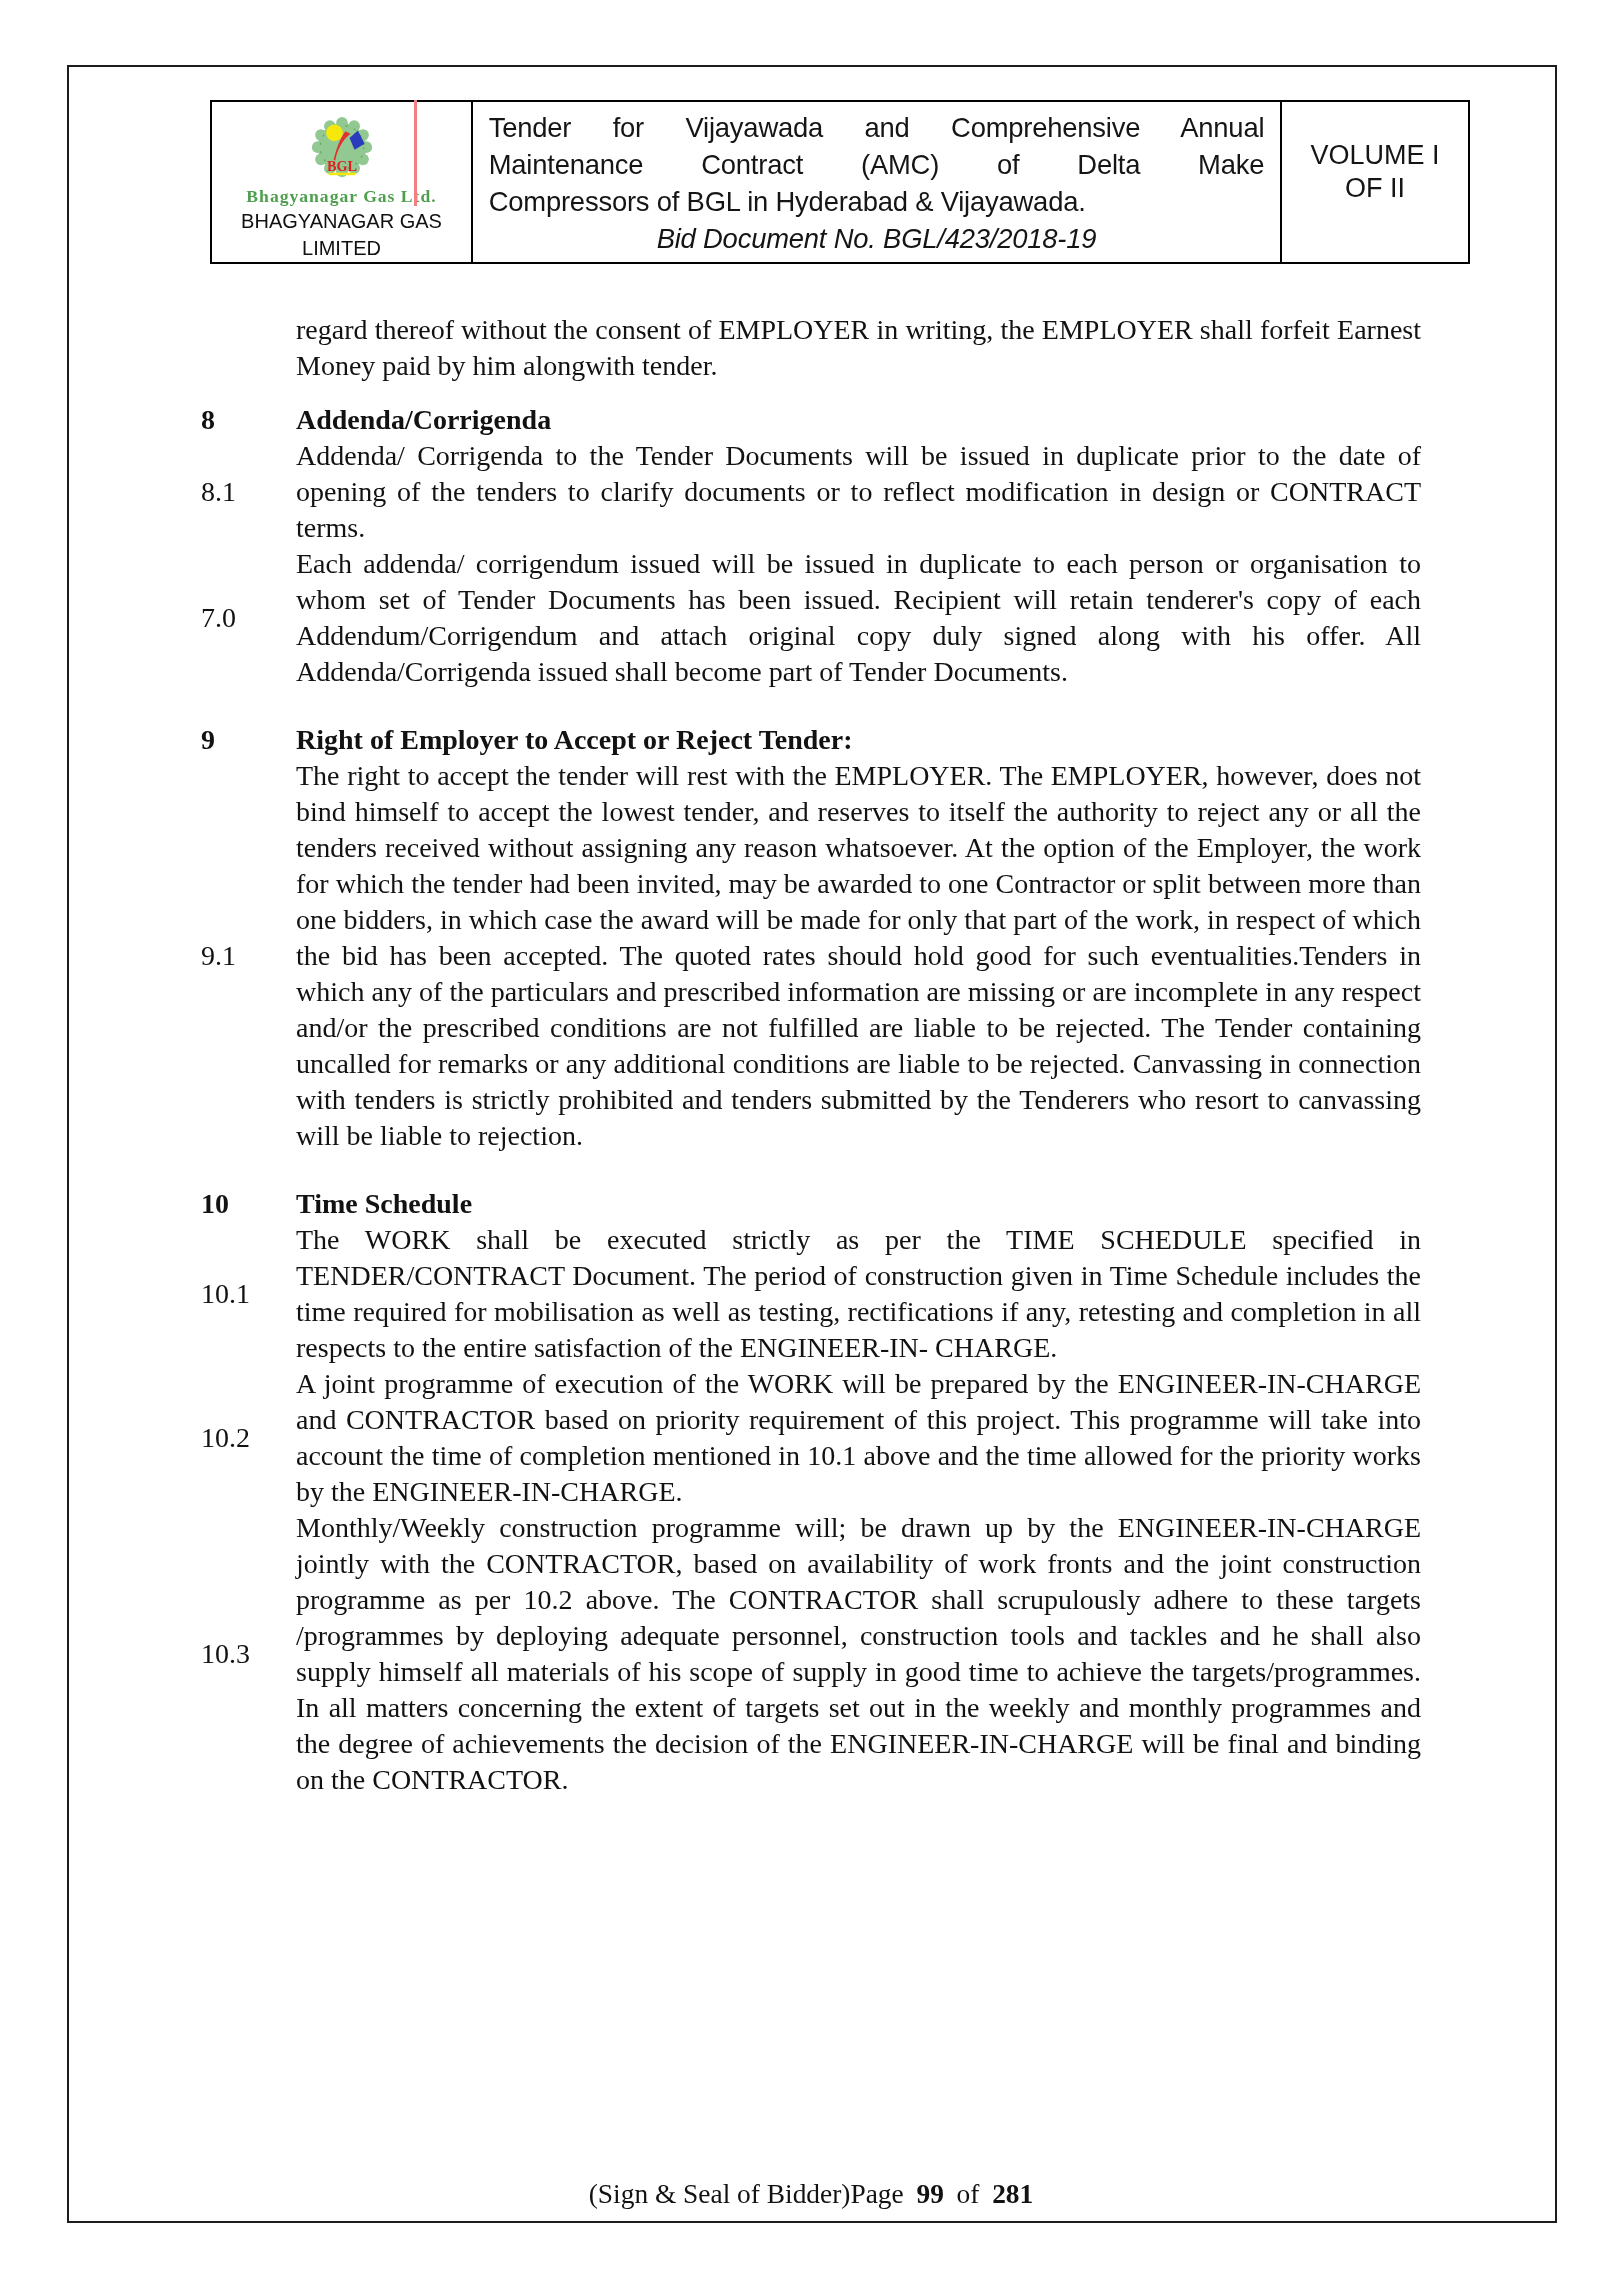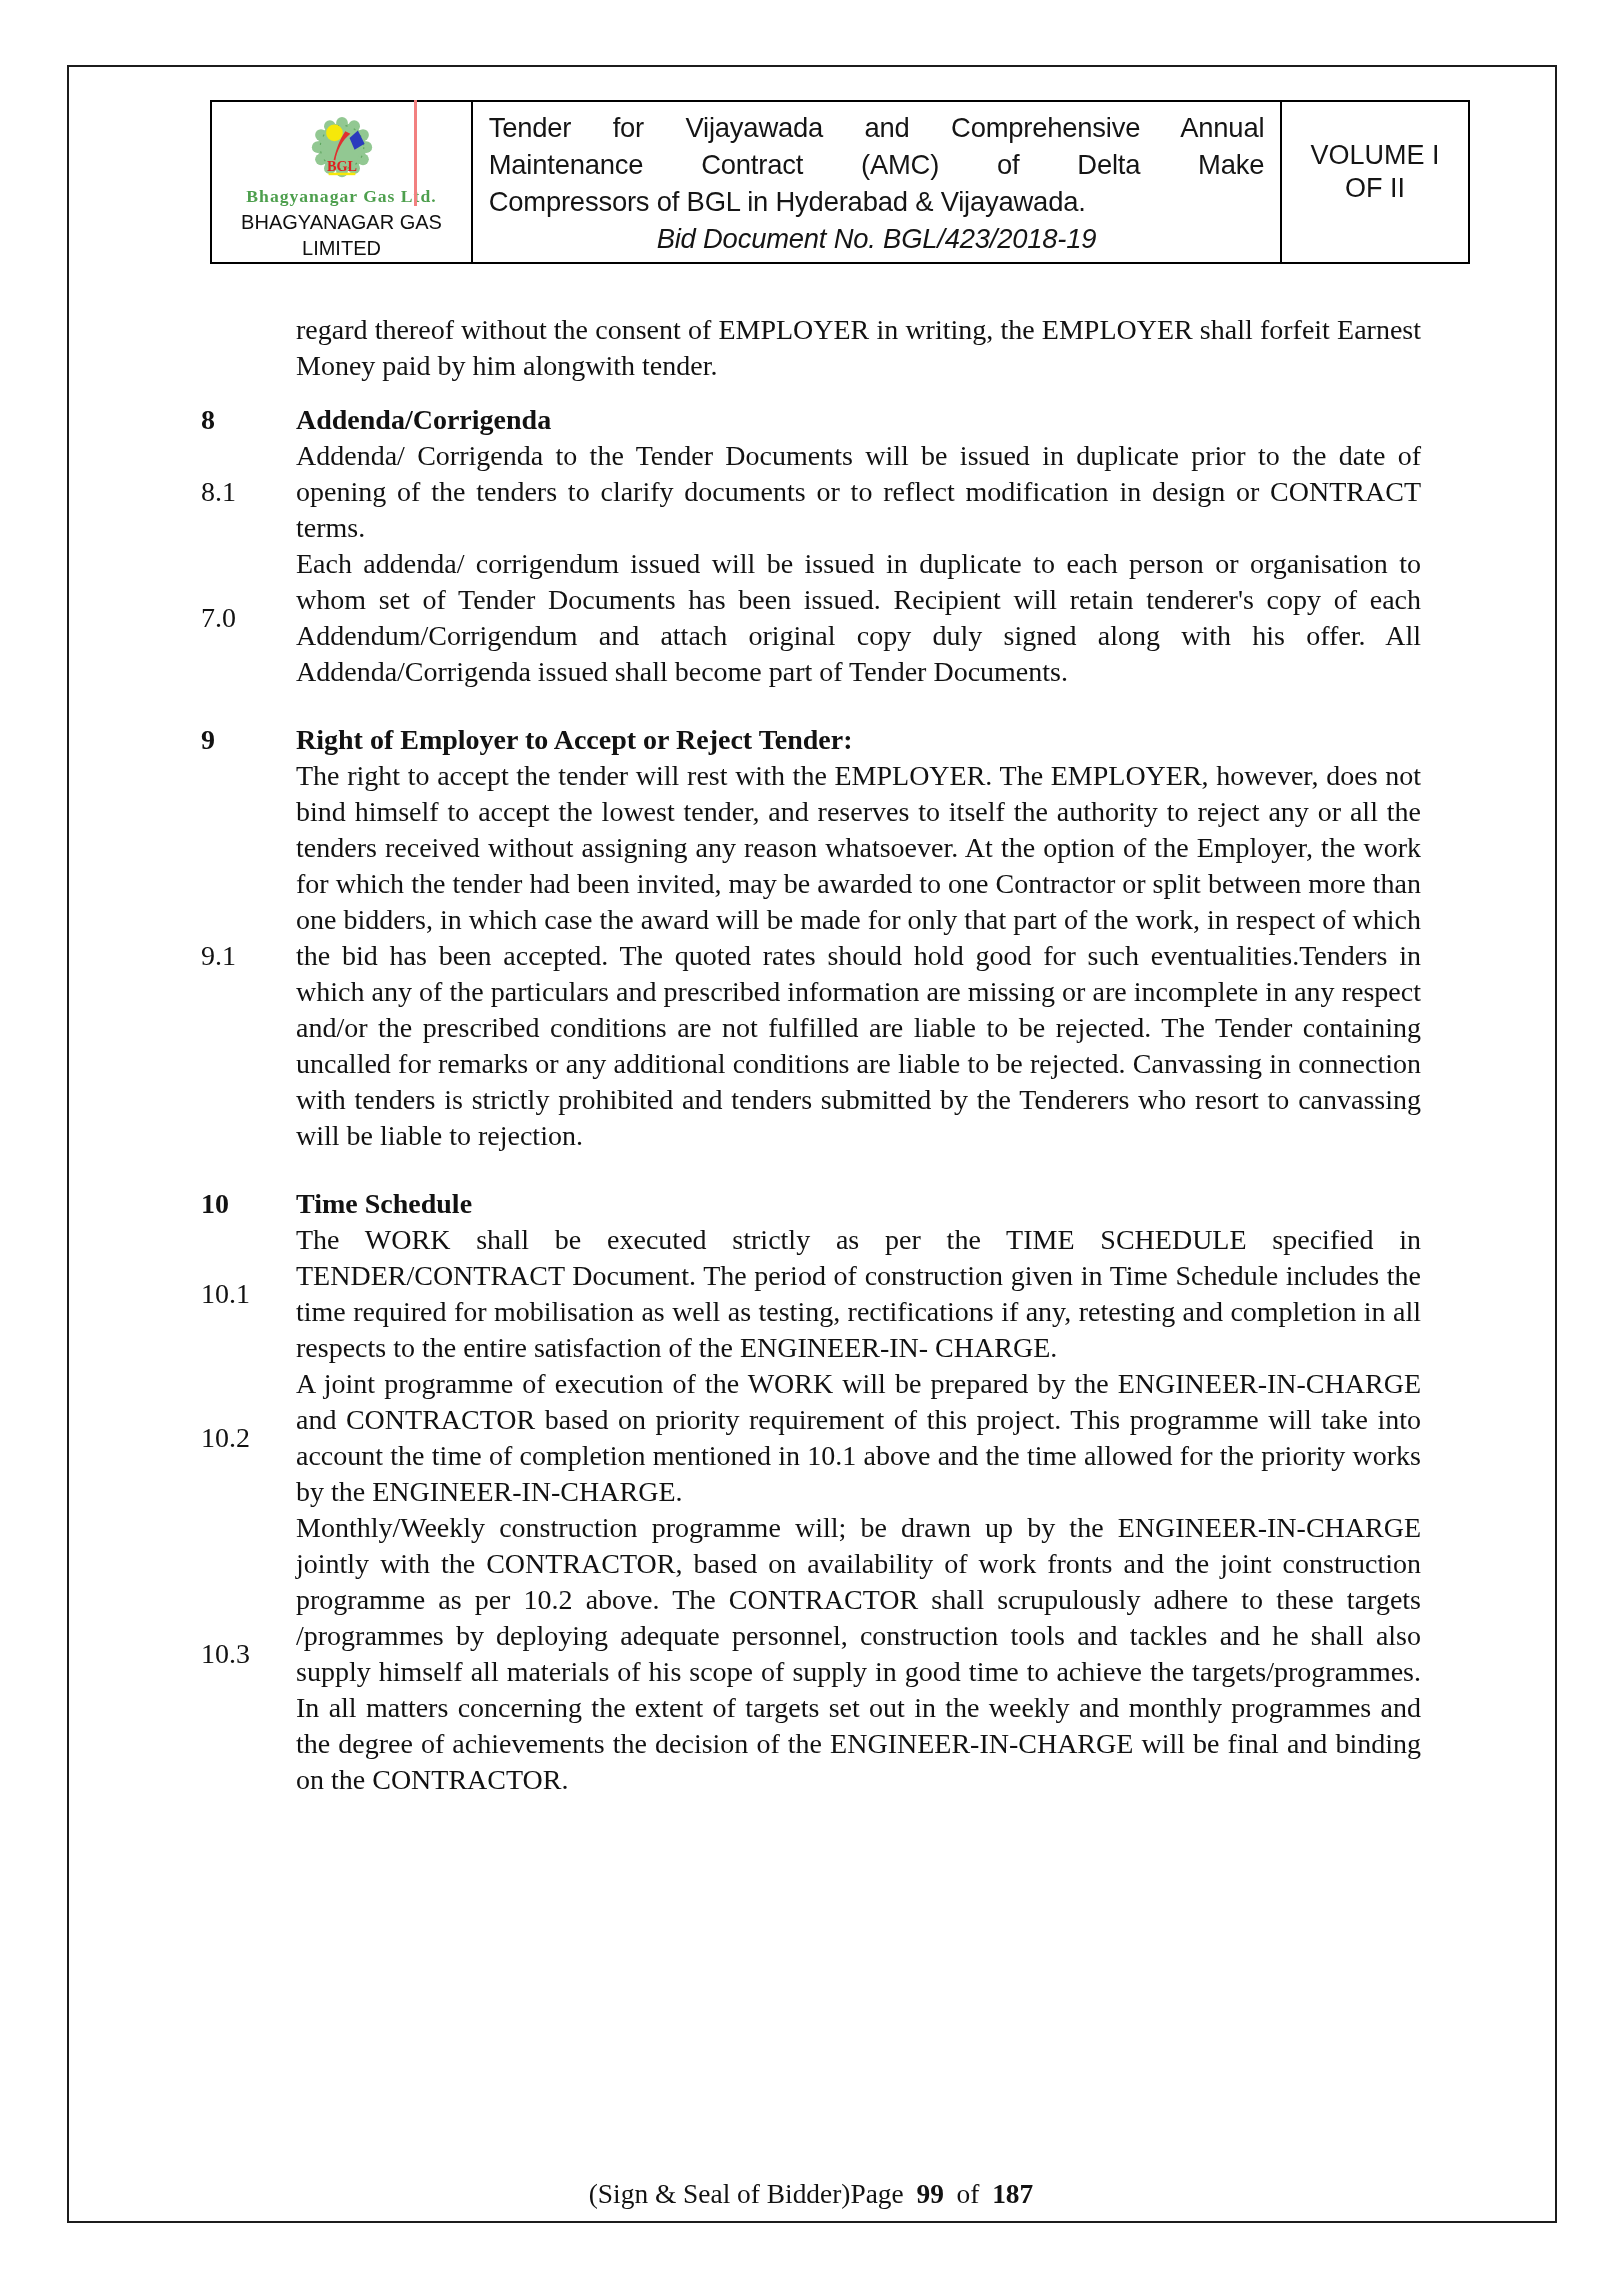--- a/index.html
+++ b/index.html
@@ -2,21 +2,21 @@
 <html><head>
 <meta charset="utf-8">
 <style>
   html,body{margin:0;padding:0;background:#ffffff;}
   .canvas{position:relative;width:1621px;height:2292px;background:#ffffff;overflow:hidden;}
   .page{position:absolute;left:67px;top:65px;width:1486px;height:2154px;border:2px solid #1c1c1c;background:#ffffff;}
 
   
   .hdr{position:absolute;left:141px;top:33px;width:1260px;height:164px;border:2px solid #000;display:flex;box-sizing:border-box;background:#fff;}
   .hdr-cell{box-sizing:border-box;height:100%;}
-  .cell-logo{width:261px;border-right:2px solid #000;display:flex;flex-direction:column;align-items:center;justify-content:space-between;padding-top:10px;}
+  .cell-logo{width:261px;border-right:2px solid #000;display:flex;flex-direction:column;align-items:center;justify-content:flex-start;padding-top:10px;}
   .cell-title{width:809px;border-right:2px solid #000;padding:6.9px 15.7px 0 15.7px;}
   .cell-vol{flex:1;text-align:center;padding-top:37px;}
 
   .emblem{display:block;}
   .logo-caption{font-family:"Liberation Serif","DejaVu Serif",serif;font-weight:bold;font-size:17.6px;line-height:18.6px;color:#4d9f4d;letter-spacing:1px;margin-top:-2px;}
   .company{font-family:"Liberation Sans","DejaVu Sans",sans-serif;font-size:20px;line-height:26.5px;color:#101010;text-align:center;margin-top:2.9px;}
 
   .tl{font-family:"Liberation Sans","DejaVu Sans",sans-serif;font-size:27.4px;line-height:37px;color:#151515;letter-spacing:-0.2px;white-space:normal;}
   .tl.just{text-align:justify;text-align-last:justify;}
   .tl.ctr{text-align:center;font-style:italic;}
@@ -139,19 +139,19 @@
         <div class="txt">Monthly/Weekly construction programme will; be drawn up by the ENGINEER-IN-CHARGE jointly with the CONTRACTOR, based on availability of work fronts and the joint construction programme as per 10.2 above. The CONTRACTOR shall scrupulously adhere to these targets /programmes by deploying adequate personnel, construction tools and tackles and he shall also supply himself all materials of his scope of supply in good time to achieve the targets/programmes. In all matters concerning the extent of targets set out in the weekly and monthly programmes and the degree of achievements the decision of the ENGINEER-IN-CHARGE will be final and binding on the CONTRACTOR.</div>
       </div>
     </div>
 
     <div class="footer">
       <span>(Sign &amp; Seal of Bidder)</span>
       <span class="pg">
         <span>Page</span>
         <span class="b">99</span>
         <span>of</span>
-        <span class="b">187</span>
+        <span class="b">281</span>
       </span>
     </div>
 
   </div>
 </div>
 
 
 </body></html>

